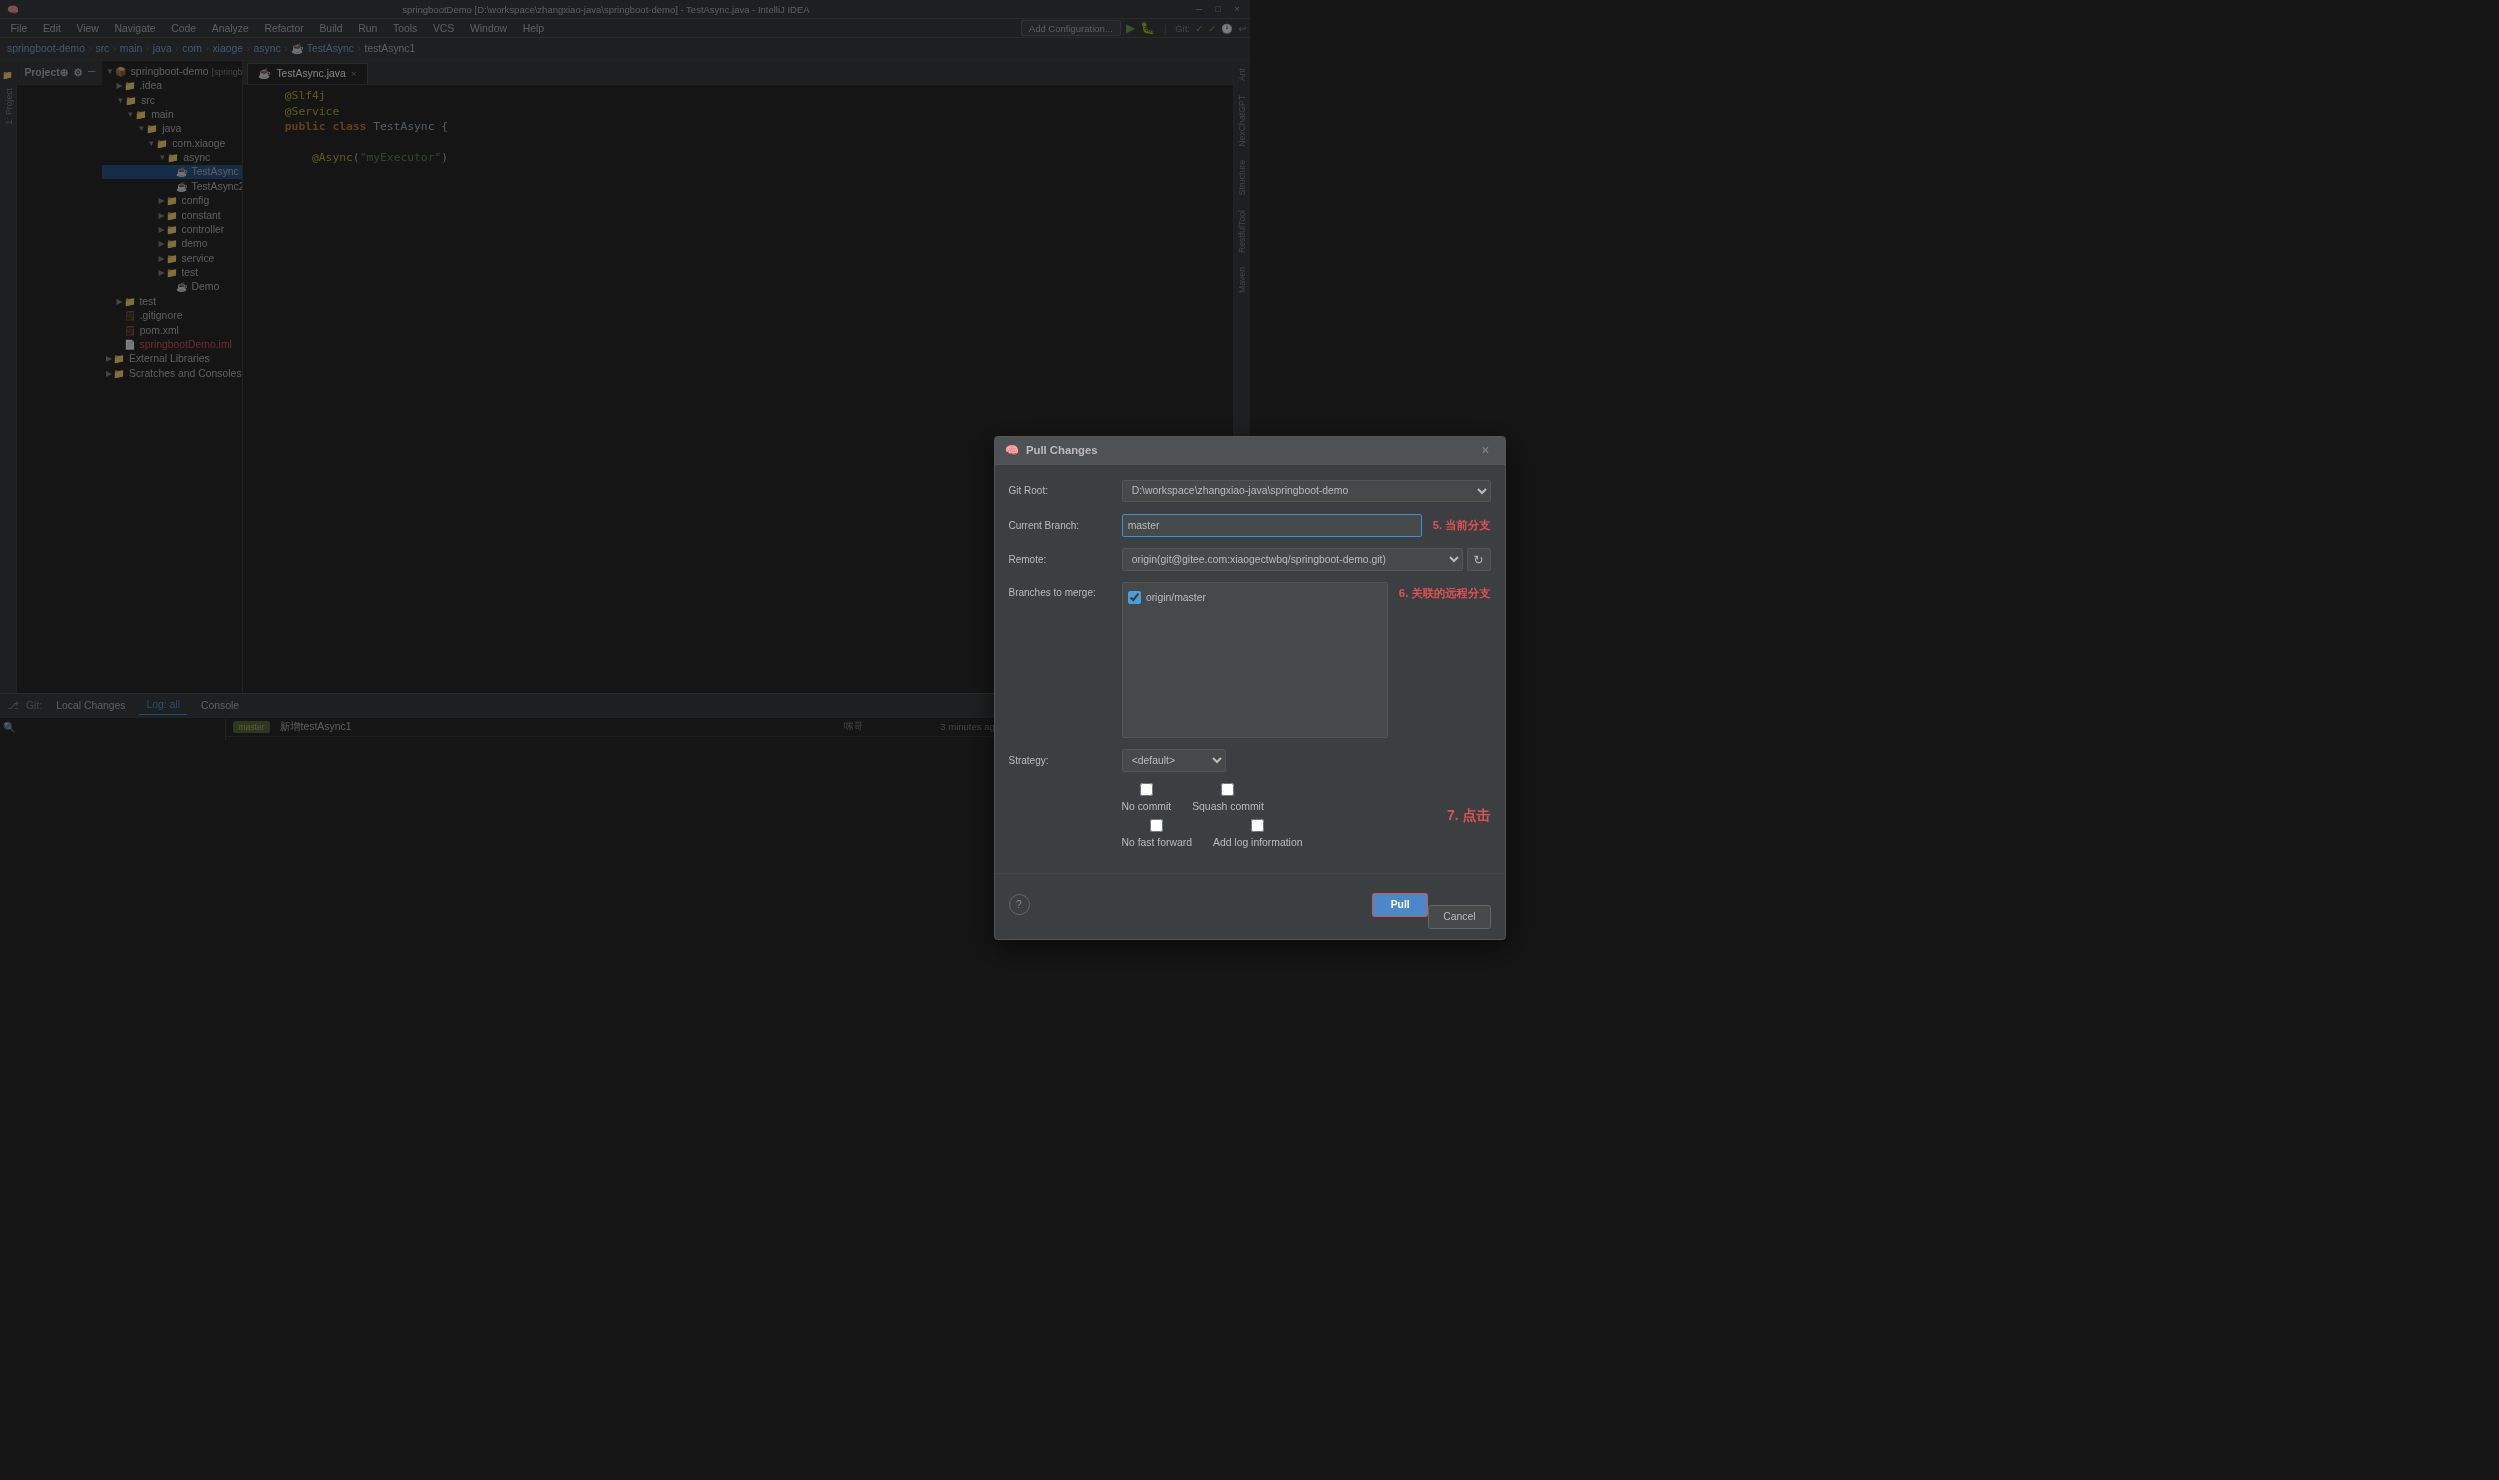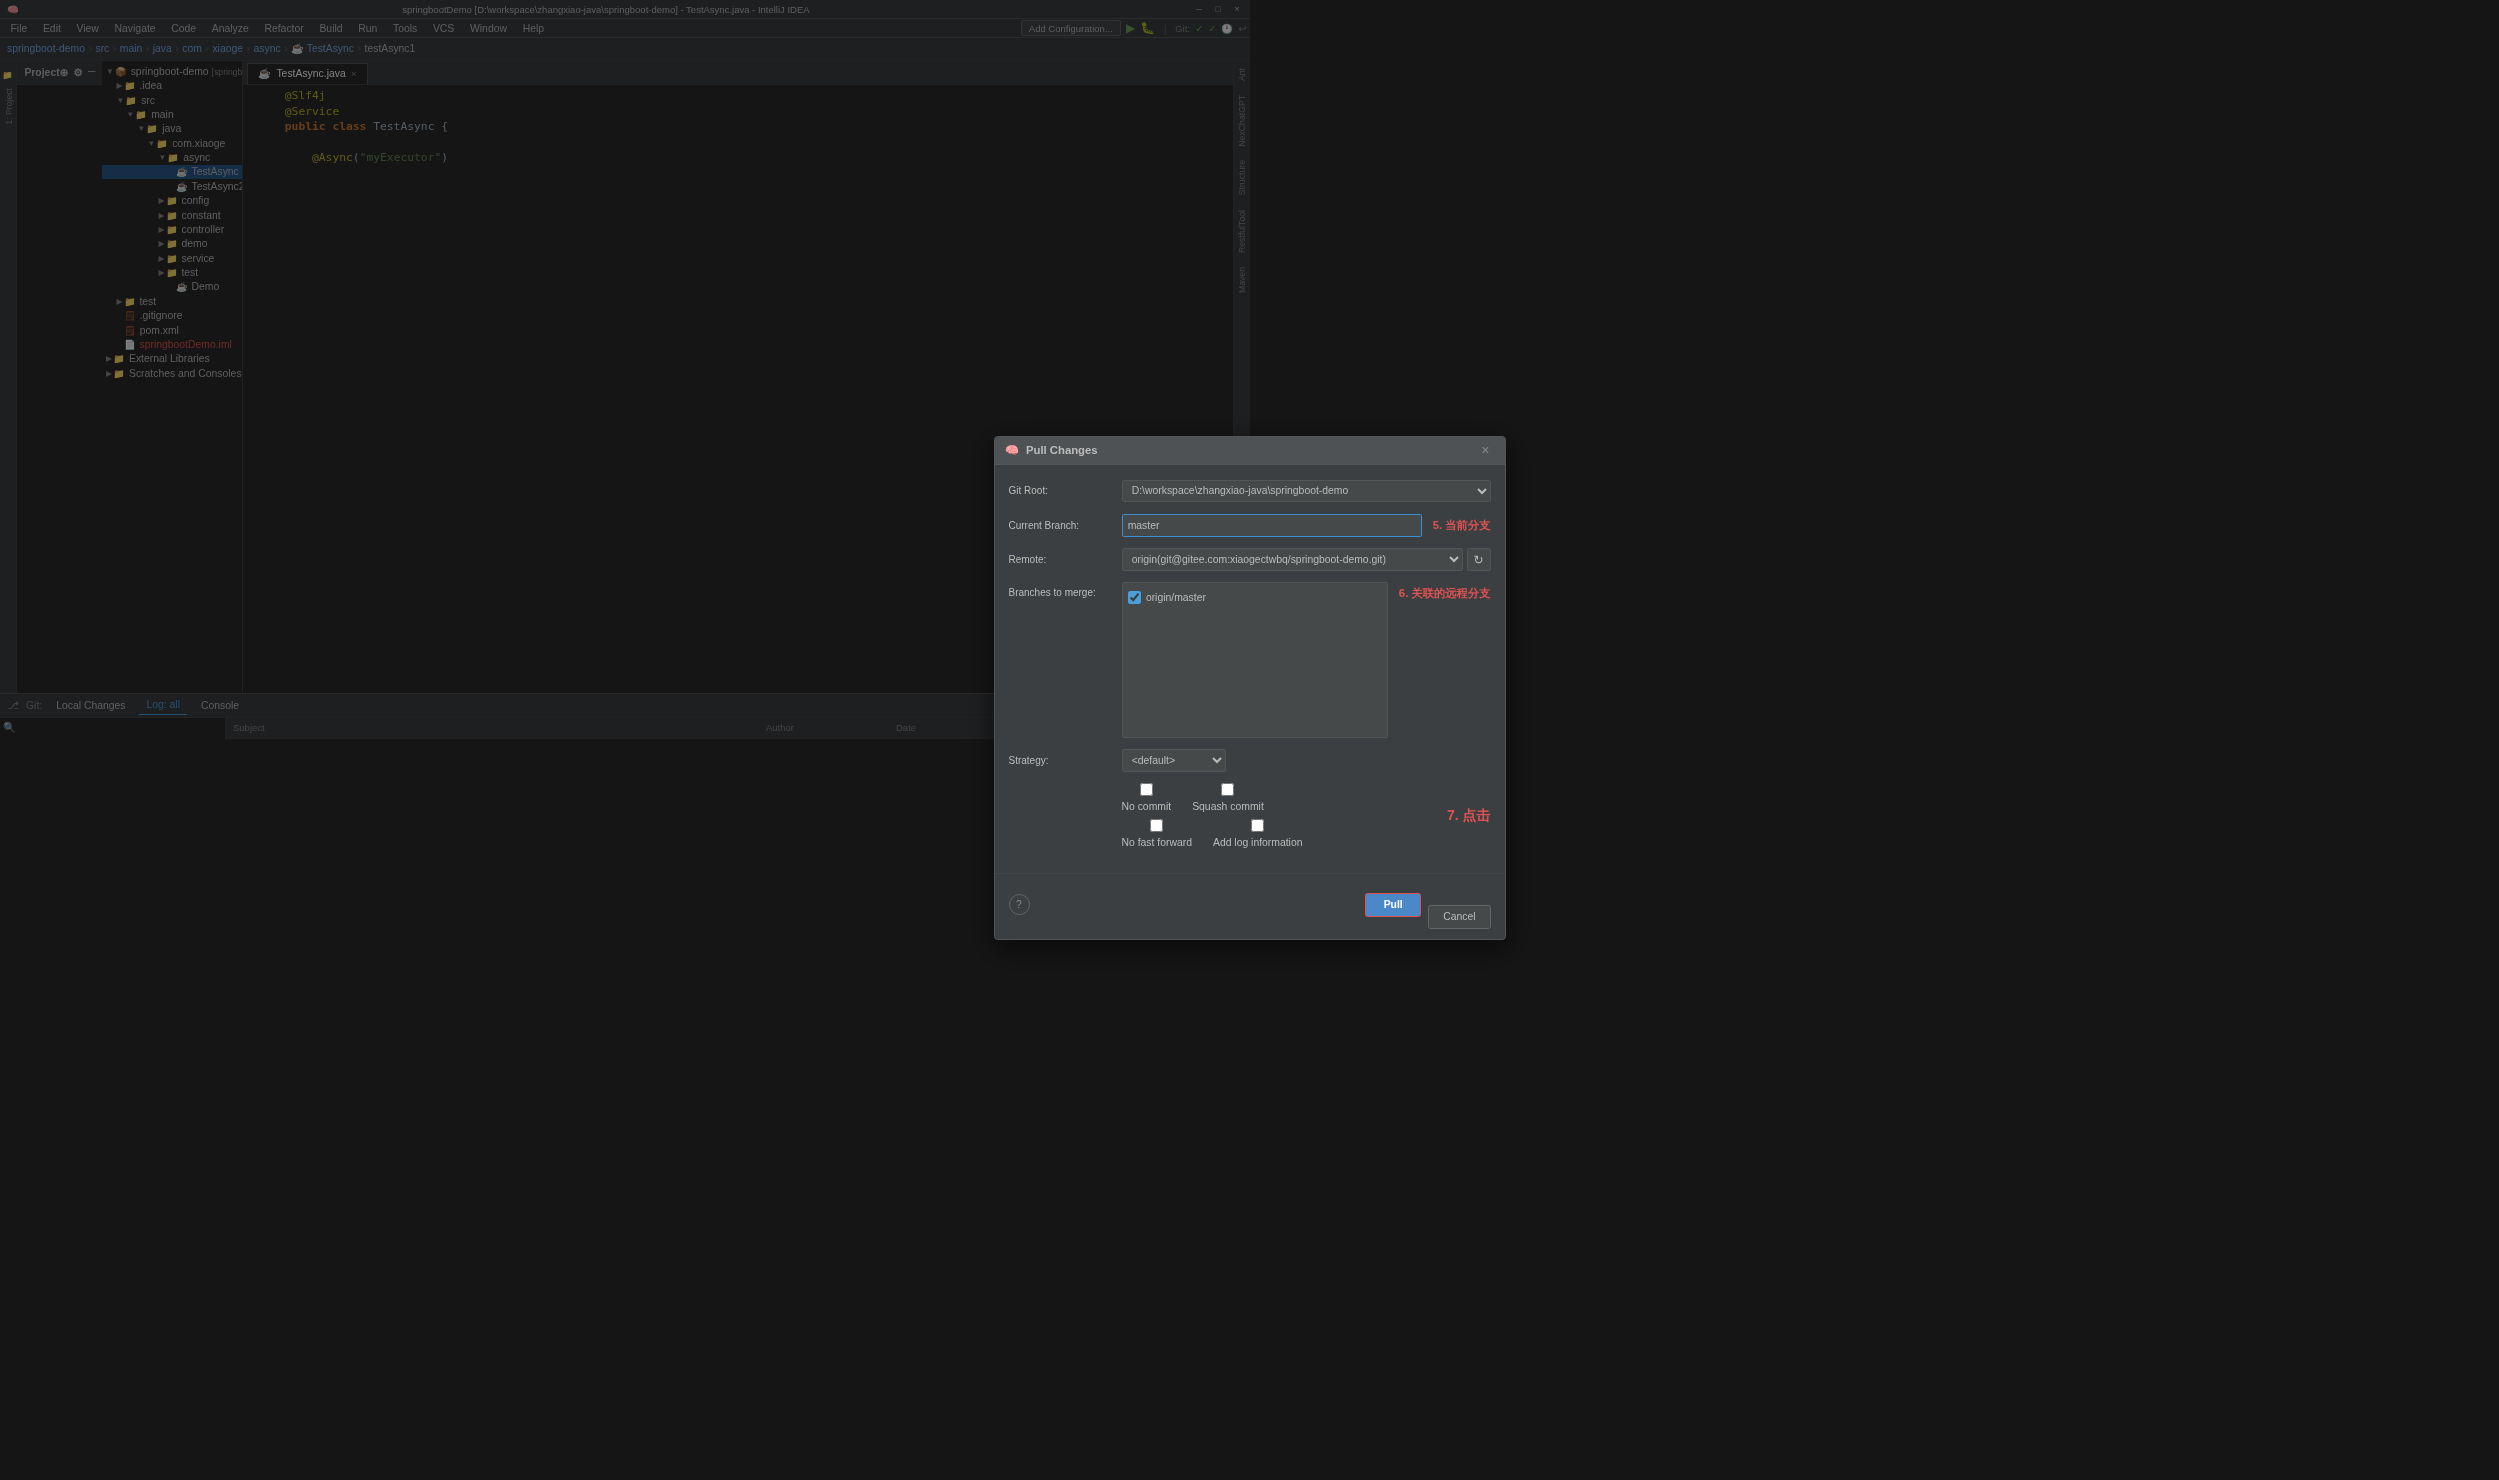--- a/index.html
+++ b/index.html
@@ -468,21 +468,21 @@
     .btn-pull {
       height: 24px;
       padding: 0 17.4px;
       background: #4a88c7;
       border: 1.7px solid #e05252;
       color: #ffffff;
       font-size: 10.4px;
       font-weight: bold;
       cursor: pointer;
       border-radius: 2.6px;
-      margin-right: 7px;
+      margin-right: 0;
     }
     .btn-cancel {
       height: 24px;
       padding: 0 14px;
       background: #45494a;
       border: 0.9px solid #666;
       color: #bbbbbb;
       font-size: 10.4px;
       cursor: pointer;
       border-radius: 2.6px;
@@ -778,25 +778,20 @@
         <span class="folder-icon">📁</span>
         <span>origin</span>
       </div>
       <div class="git-branch git-branch-indent2">
         <span class="star-icon">★</span>
         <span>master</span>
       </div>
     </div>
 
     <div id="git-log">
-      <div class="git-log-header">
-        <span style="flex:1">Subject</span>
-        <span style="width:130px">Author</span>
-        <span style="width:104px">Date</span>
-      </div>
       <div class="git-log-row">
         <span class="log-msg">
           <span class="log-branch">master</span>
           新增testAsync1
         </span>
         <span class="log-author">嗦哥</span>
         <span class="log-time">3 minutes ago</span>
       </div>
       <div class="git-log-row">
         <span class="log-msg">

